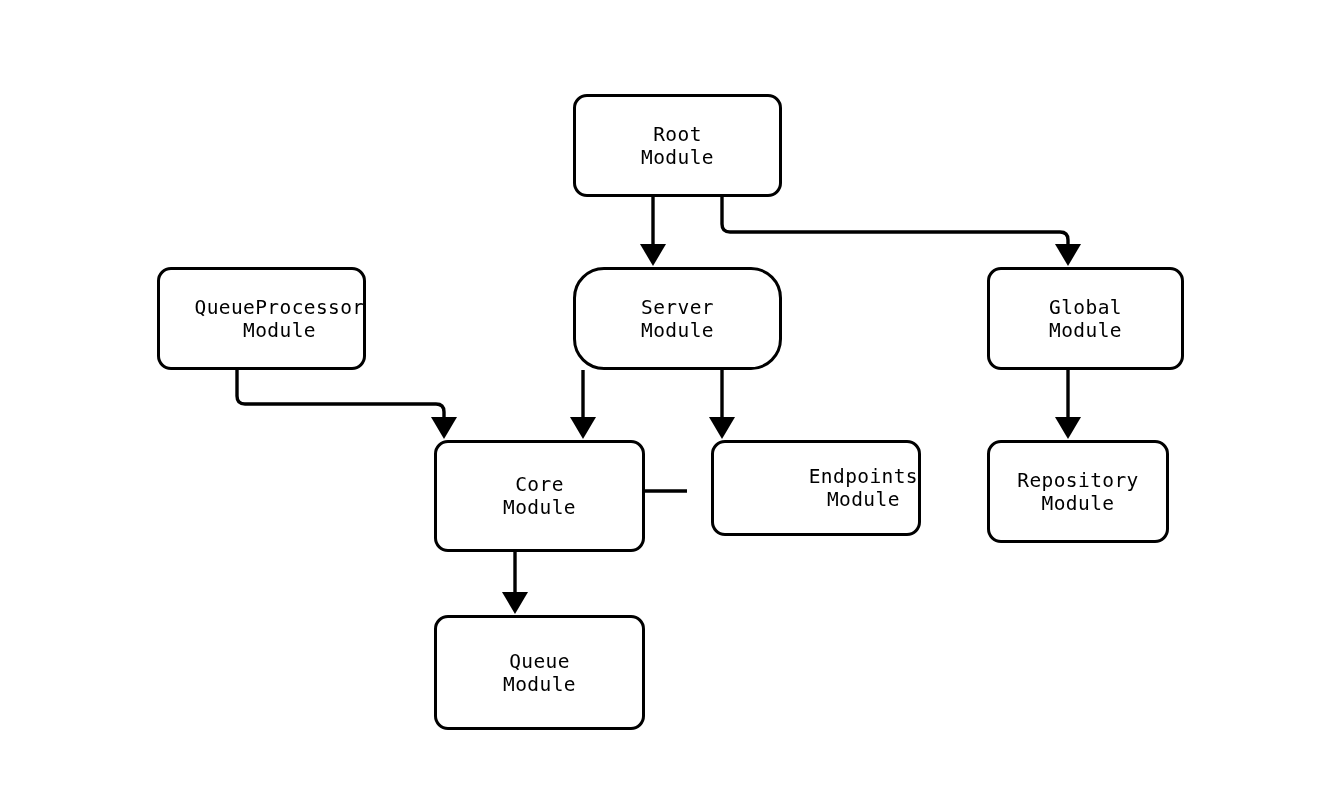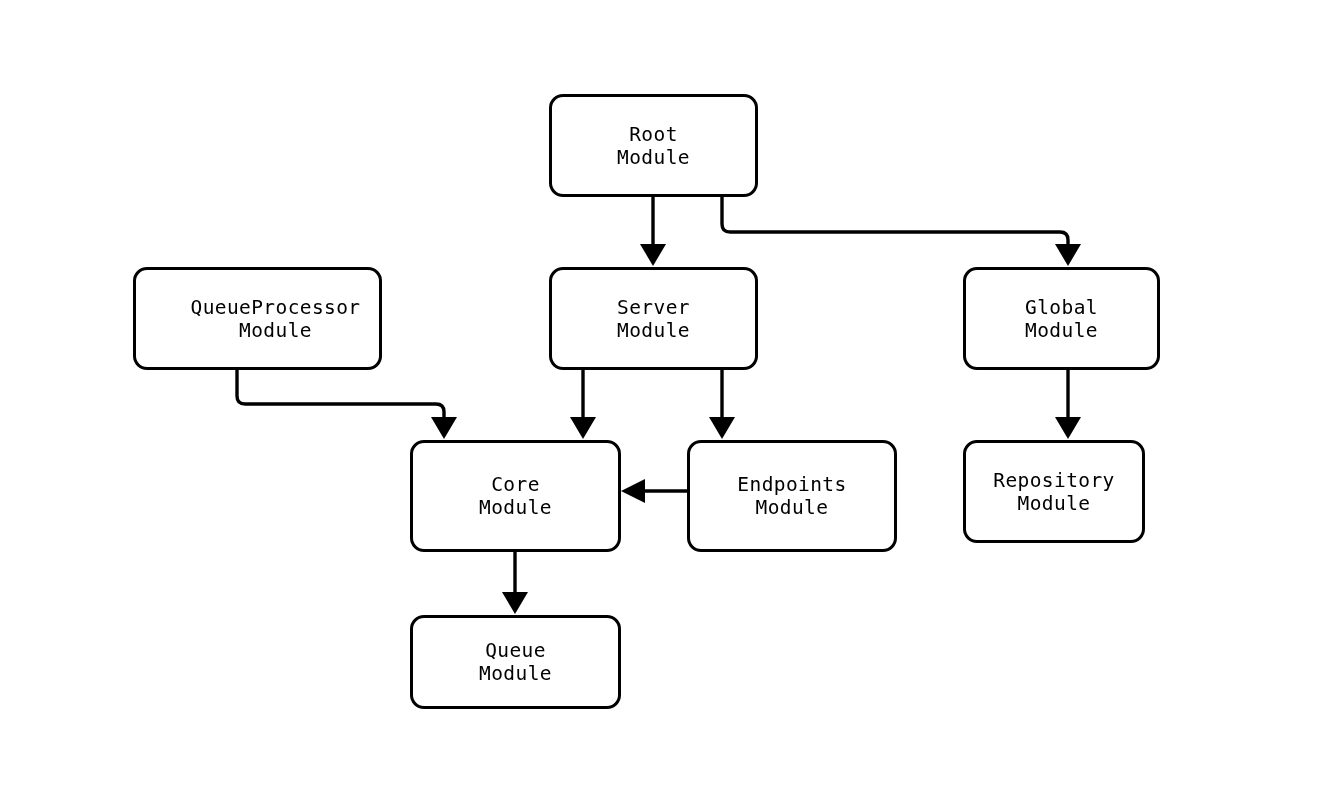--- a/index.html
+++ b/index.html
@@ -30,20 +30,21 @@
   .node {
     position: absolute;
     box-sizing: border-box;
     background: #ffffff;
     border: 3.4px solid #000000;
     border-radius: 14px;
     display: flex;
     align-items: center;
     justify-content: center;
     z-index: 2;
+    margin-left: 24px;
   }
   .node-label {
     font-family: "DejaVu Sans Mono", "Liberation Mono", monospace;
     font-size: 19.5px;
     line-height: 1.18;
     letter-spacing: 0.4px;
     color: #000000;
     text-align: center;
     white-space: pre-line;
     user-select: none;
@@ -95,48 +96,48 @@
       <path d="M 515,543 L 515,602" fill="none" stroke="#000000" stroke-width="3.4" stroke-linecap="butt" stroke-linejoin="round"></path>
       <polygon points="515,614 502,592 528,592" fill="#000000"></polygon>
     </g>
   </svg>
 
   <div class="node" style="left:549px; top:94px; width:209px; height:103px;">
     <span class="node-label">Root
 Module</span>
   </div>
 
-  <div class="node" style="left:133px; top:267px; width:249px; height:103px;padding-left:36px;">
+  <div class="node" style="left:133px; top:267px; width:209px; height:103px;padding-left:36px;">
     <span class="node-label">QueueProcessor
 Module</span>
   </div>
 
-  <div class="node" style="left:549px; top:267px; width:209px; height:103px;">
+  <div class="node" style="left:549px; top:267px; width:209px; height:103px;border-radius:31px;">
     <span class="node-label">Server
 Module</span>
   </div>
 
   <div class="node" style="left:963px; top:267px; width:197px; height:103px;">
     <span class="node-label">Global
 Module</span>
   </div>
 
   <div class="node" style="left:410px; top:440px; width:211px; height:112px;">
     <span class="node-label">Core
 Module</span>
   </div>
 
-  <div class="node" style="left:687px; top:440px; width:210px; height:112px;">
+  <div class="node" style="left:687px; top:440px; width:210px; height:96px;justify-content:flex-end;">
     <span class="node-label">Endpoints
 Module</span>
   </div>
 
   <div class="node" style="left:963px; top:440px; width:182px; height:103px;">
     <span class="node-label">Repository
 Module</span>
   </div>
 
-  <div class="node" style="left:410px; top:615px; width:211px; height:94px;">
+  <div class="node" style="left:410px; top:615px; width:211px; height:115px;">
     <span class="node-label">Queue
 Module</span>
   </div>
 
 </div>
 
 </body></html>

